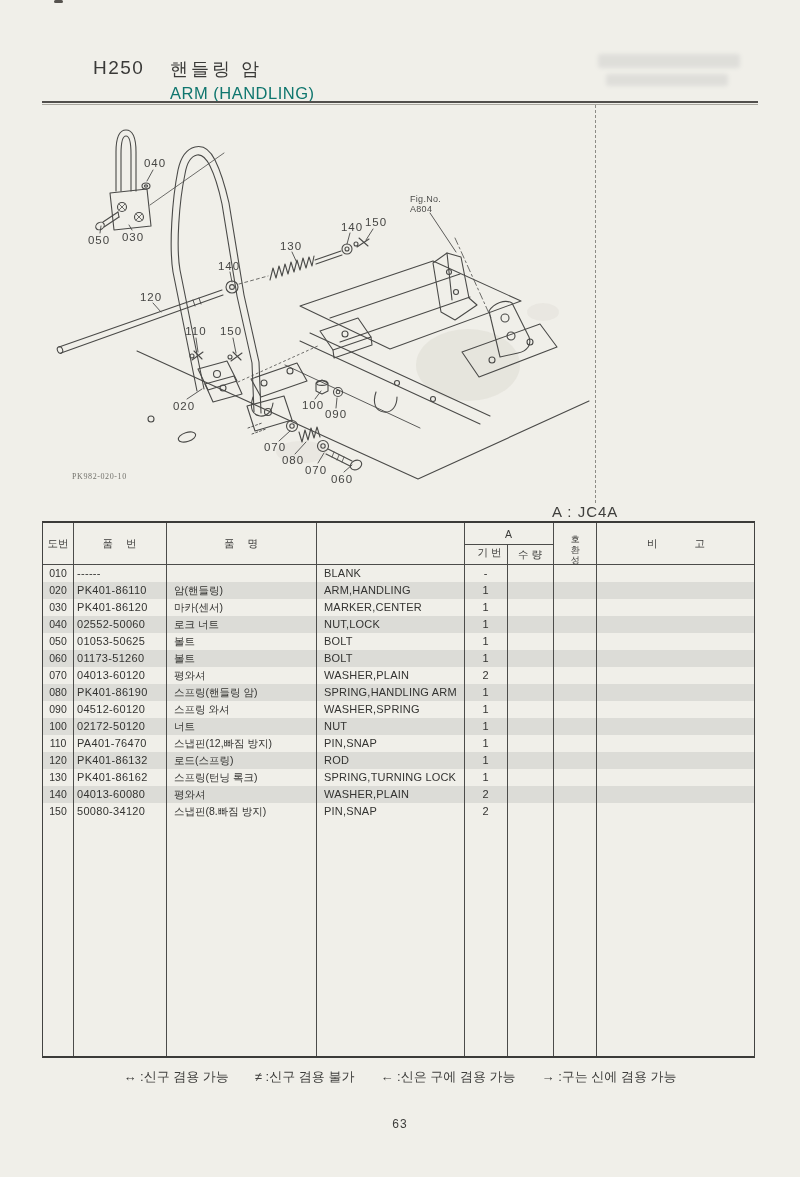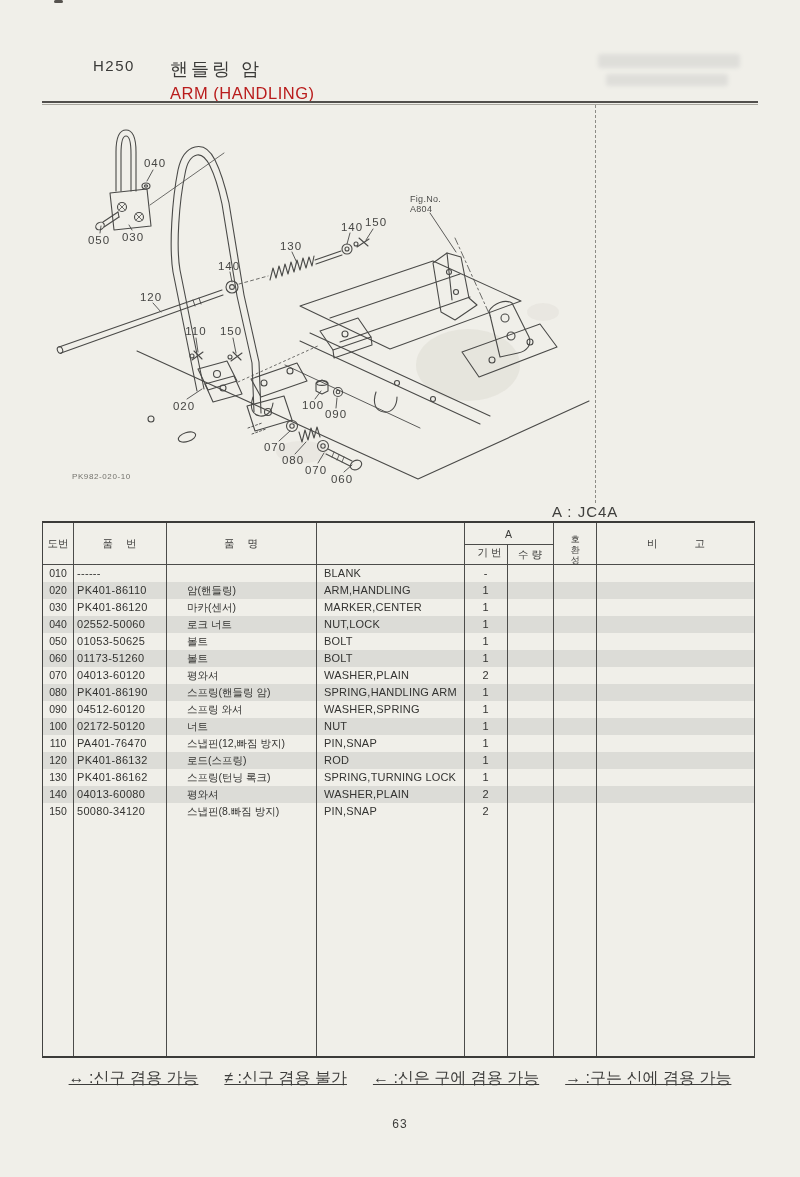--- a/index.html
+++ b/index.html
@@ -13,41 +13,41 @@
   body{
     position:relative;
     background:var(--paper);
     font-family:"Liberation Sans","DejaVu Sans",sans-serif;
     color:var(--ink);
     overflow:hidden;
   }
   .abs{position:absolute;}
 
   
-  .sec-code{left:93px;top:57px;font-size:15px;letter-spacing:1.5px;color:#3a3a38;}
+  .sec-code{left:93px;top:57px;font-size:19px;letter-spacing:1.5px;color:#3a3a38;}
   .title-ko{left:170px;top:57px;font-size:18px;letter-spacing:3px;color:#3a3a38;}
-  .title-en{left:170px;top:84px;font-size:16.5px;letter-spacing:0.5px;color:#b91c1c;}
+  .title-en{left:170px;top:84px;font-size:16.5px;letter-spacing:0.5px;color:#0f766e;}
   .rule-a{left:42px;top:101px;width:716px;height:2px;background:#514f4c;}
   .rule-b{left:42px;top:104px;width:716px;height:1px;background:#aaa8a0;}
   .col-divider{left:595px;top:105px;height:398px;width:0;border-left:1px dashed #8d8c86;}
   .speck{left:54px;top:0;width:9px;height:3px;background:#55524e;border-radius:2px;}
 
   .ghost{background:#6b6f77;filter:blur(2px);opacity:.13;border-radius:2px;}
   .ghost1{left:598px;top:54px;width:142px;height:14px;}
   .ghost2{left:606px;top:74px;width:122px;height:12px;}
 
   
   .callout{
     position:absolute;transform:translate(-50%,-50%);
     font-size:11.5px;letter-spacing:1px;color:#454543;white-space:nowrap;
   }
   .figlabel{font-size:9px;color:#4c4c4a;letter-spacing:0.3px;line-height:10px;}
   .figno-1{left:410px;top:194px;text-align:center;}
   .figno-2{left:410px;top:204px;}
-  .drawing-code{left:72px;top:472px;font-size:8px;color:#73726c;letter-spacing:0.6px;}
+  .drawing-code{left:72px;top:472px;font-size:8px;color:#73726c;letter-spacing:0.6px;font-family:Liberation Serif, serif;}
   .variant-note{left:552px;top:503px;font-size:15px;letter-spacing:1px;color:#3f3f3d;}
 
   
   .ptable{
     left:42px;top:521px;width:713px;height:537px;
     border:1px solid #434341;border-top:2px solid #3b3b39;border-bottom:2px solid #3b3b39;
   }
   .vsep{position:absolute;top:0;bottom:0;width:1px;background:#4c4c4a;z-index:3;}
   .vsep.half{top:21px;}
   .thead{position:absolute;left:0;top:0;right:0;height:42px;border-bottom:1px solid #4c4c4a;font-size:10.5px;z-index:2;}
@@ -55,26 +55,26 @@
   .hc.sp{word-spacing:10px;}
   .hc.wide{word-spacing:34px;}
   .h-split{position:absolute;left:421px;top:21px;width:89px;height:1px;background:#4c4c4a;}
   .h-compat{font-size:9px;line-height:9.5px;writing-mode:vertical-rl;text-orientation:upright;letter-spacing:1px;}
   .trows{position:absolute;left:0;top:42px;right:0;z-index:1;}
   .trow{display:grid;grid-template-columns:30px 93px 150px 148px 43px 46px 43px 160px;height:17px;font-size:11px;line-height:17px;color:#333331;}
   .trow.shaded{background:var(--shade);}
   .td{overflow:hidden;white-space:nowrap;}
   .c-no{text-align:center;font-size:10.5px;}
   .c-pn{padding-left:4px;letter-spacing:0.3px;}
-  .c-ko{padding-left:21px;font-size:10.5px;}
+  .c-ko{padding-left:8px;font-size:10.5px;}
   .c-en{padding-left:8px;letter-spacing:0.2px;}
   .c-qty{text-align:center;}
 
   
-  .legend{left:0;top:1068px;width:800px;display:flex;justify-content:center;gap:26px;font-size:16px;color:#3d3d3b;text-decoration:underline;}
+  .legend{left:0;top:1068px;width:800px;display:flex;justify-content:center;gap:26px;font-size:13px;color:#3d3d3b;}
   .page-number{left:0;top:1089px;width:800px;text-align:center;font-size:12px;color:#3d3d3b;letter-spacing:1px;margin-top:28px;}
 </style>
 </head>
 <body>
 
 <div class="abs speck"></div>
 <div class="abs ghost ghost1"></div>
 <div class="abs ghost ghost2"></div>
 <div class="abs sec-code">H250</div>
 <div class="abs title-ko">핸들링 암</div>

